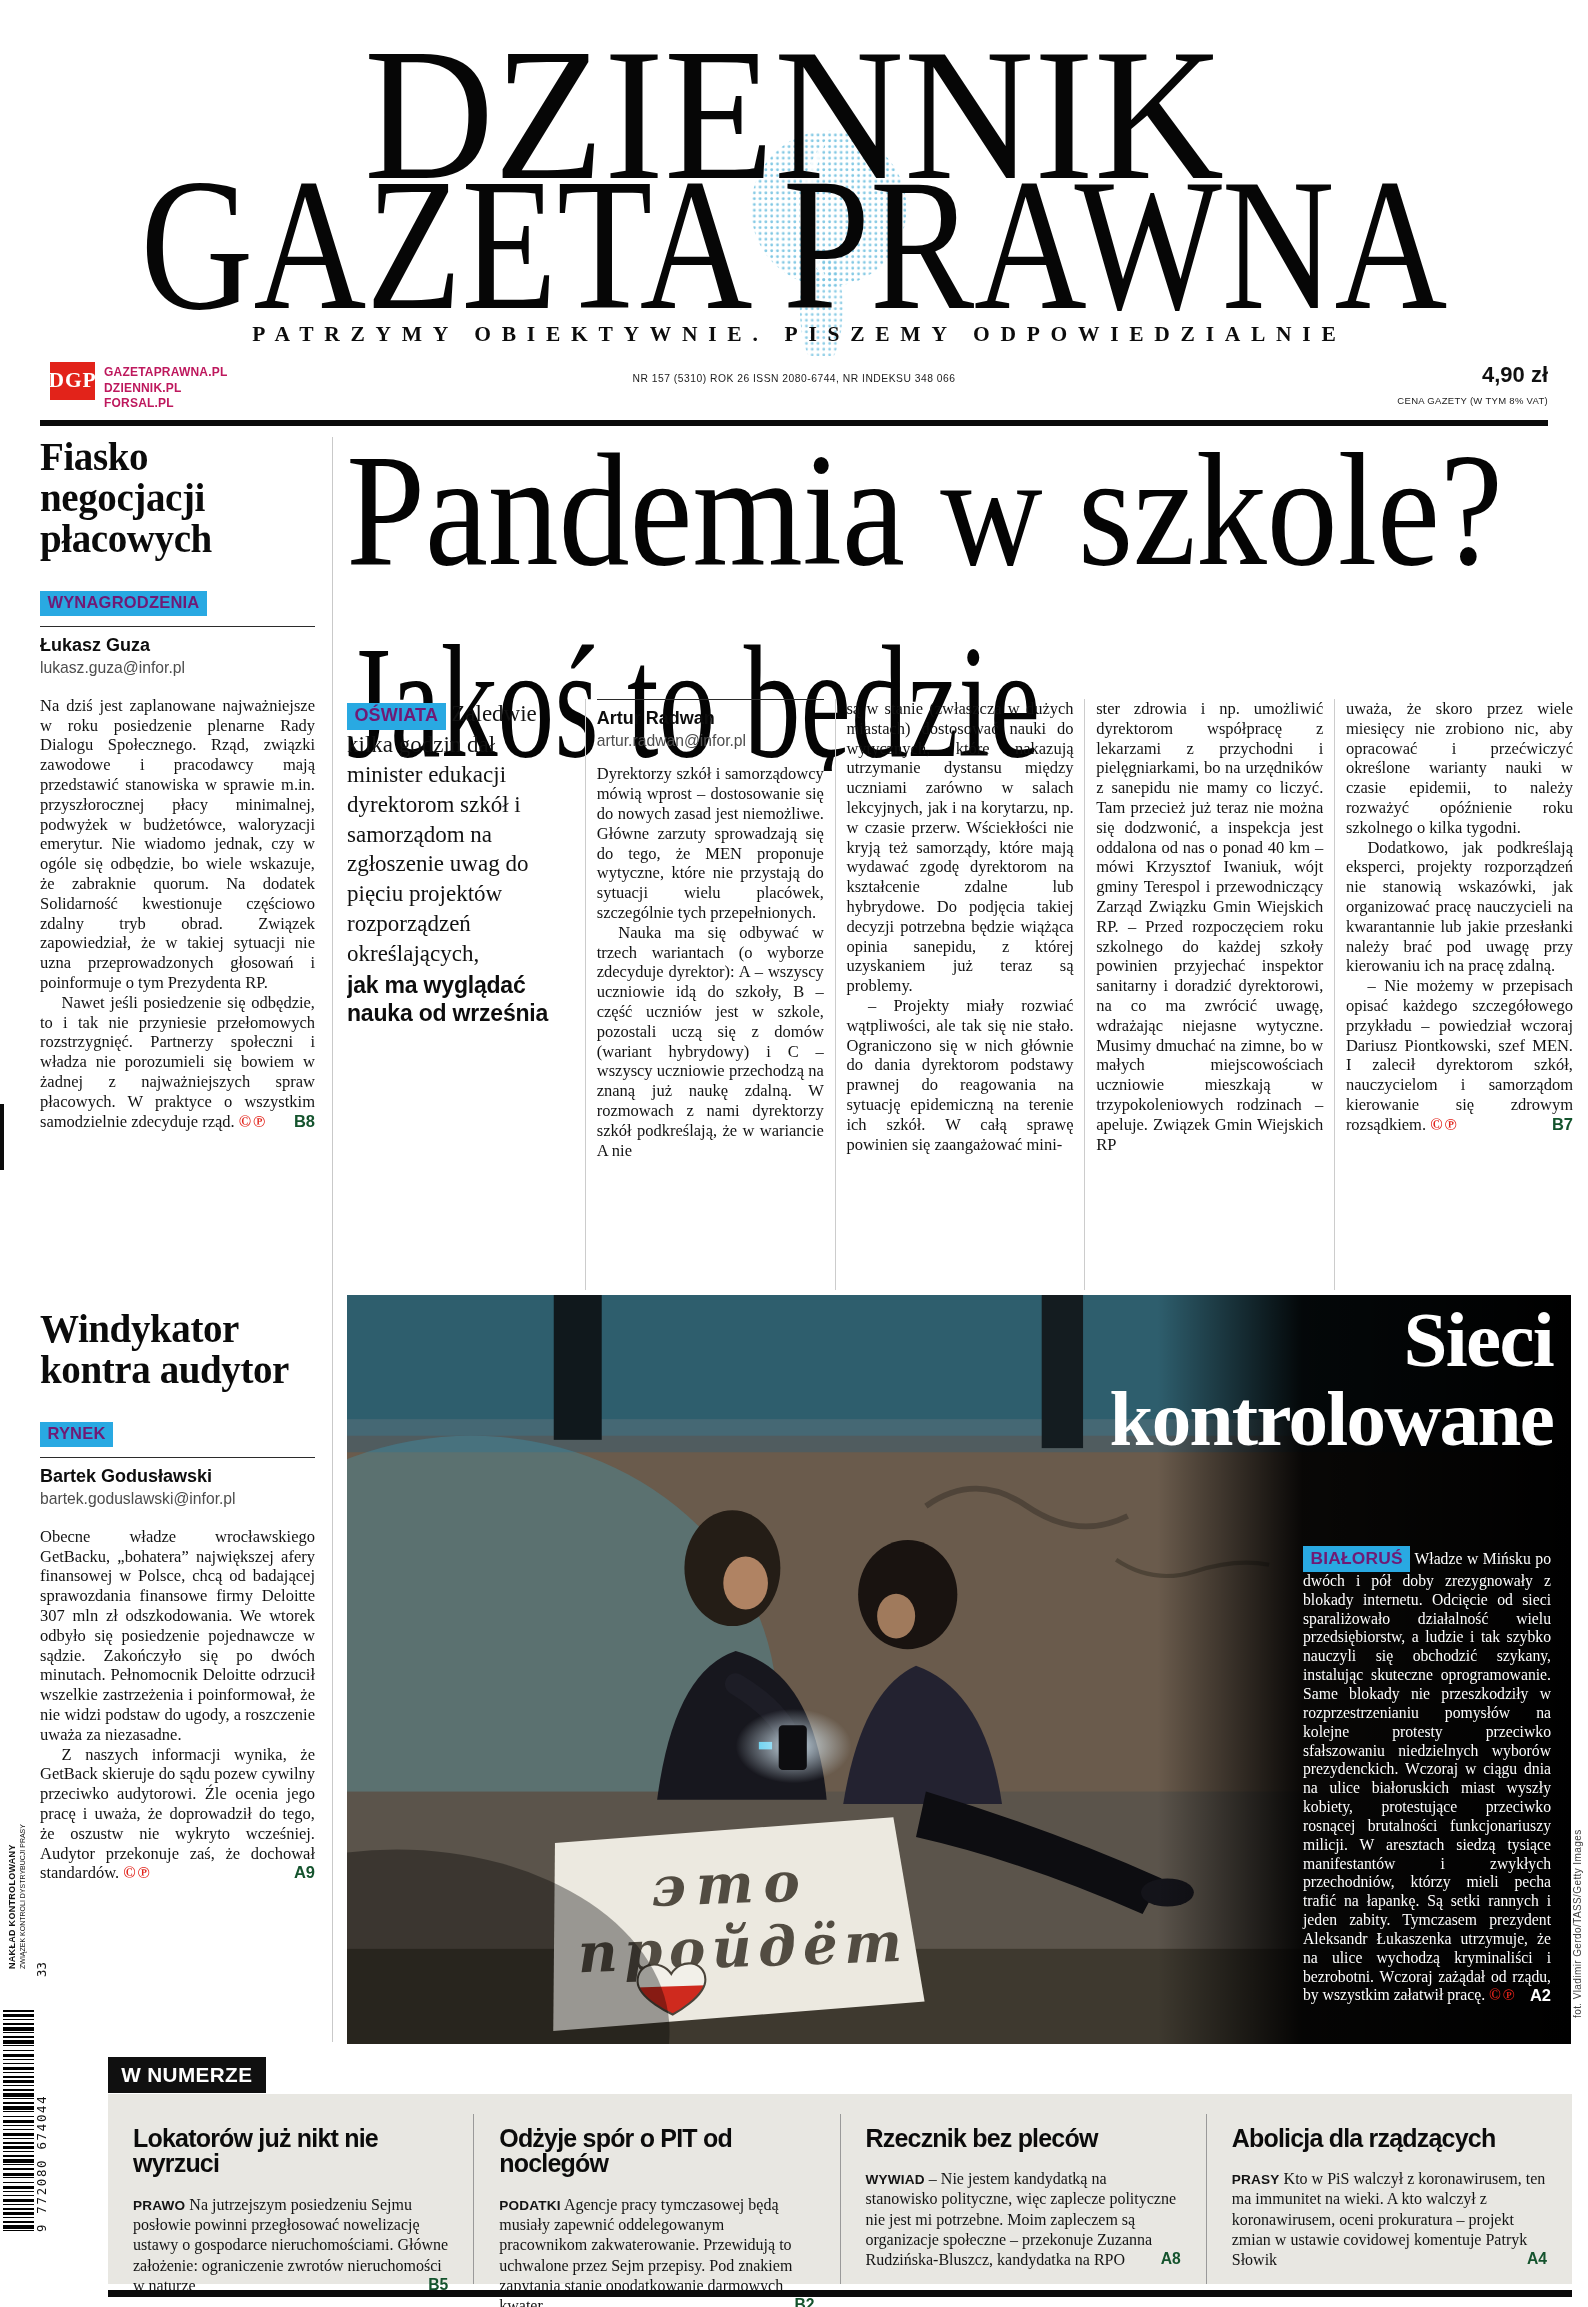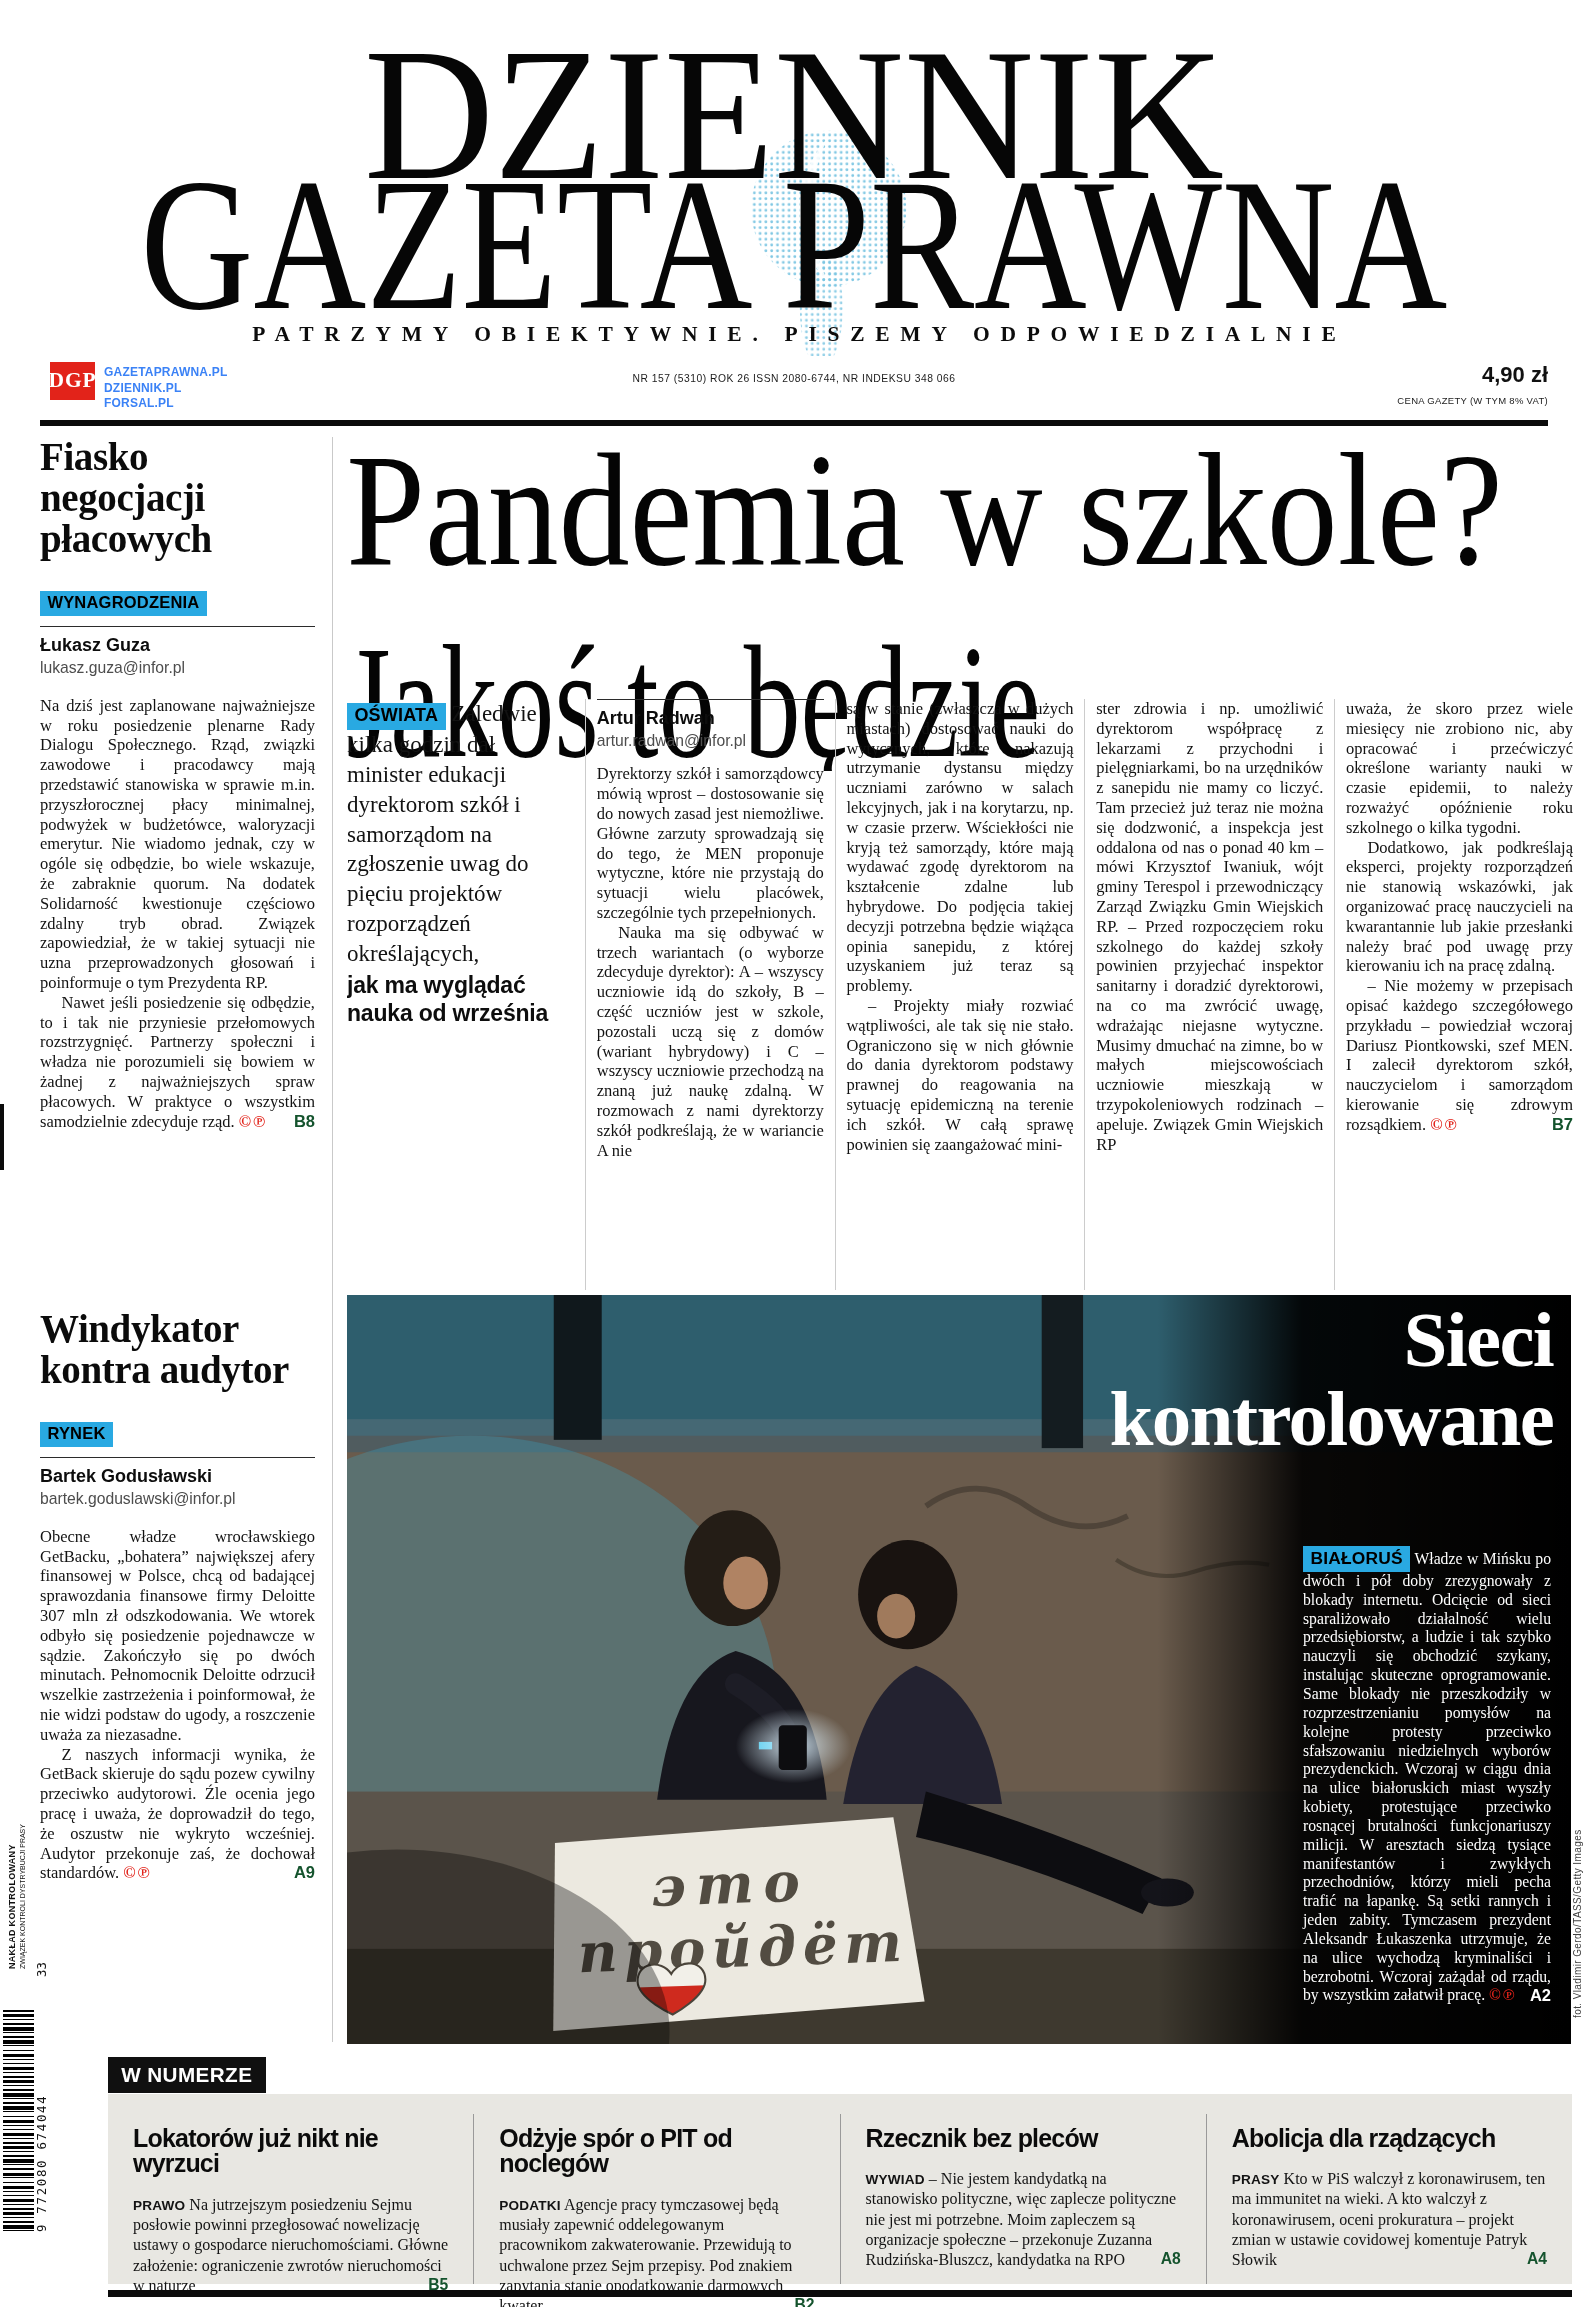--- a/index.html
+++ b/index.html
@@ -5,30 +5,30 @@
   html,body{margin:0;padding:0;background:#fff;}
   .page{position:relative;width:1588px;height:2307px;background:#fff;overflow:hidden;
         font-family:"Liberation Serif",serif;color:#111;}
   
   .masthead{position:absolute;left:0;top:0;width:1588px;height:356px;}
   
   .logo-box{position:absolute;left:50px;top:362px;width:45px;height:38px;background:#e2231a;
             display:flex;align-items:center;justify-content:center;}
   .logo-box span{color:#fff;font:700 21.5px/1 "Liberation Serif",serif;letter-spacing:0.8px;}
   .sites{position:absolute;left:104px;top:365px;font:700 12px/15.7px "Liberation Sans",sans-serif;
-         letter-spacing:0.2px;color:#3b82f6;}
+         letter-spacing:0.2px;color:#be185d;}
   .issue-center{position:absolute;left:0;right:0;top:364px;text-align:center;}
   .issue-date{font:700 22px/1 "Liberation Sans",sans-serif;letter-spacing:-0.2px;}
   .issue-info{font:400 10.3px/1 "Liberation Sans",sans-serif;letter-spacing:0.5px;margin-top:10px;color:#1c1c1c;}
   .price-block{position:absolute;right:40px;top:364px;text-align:right;}
   .price{font:700 22px/1 "Liberation Sans",sans-serif;}
   .price-note{font:400 9.5px/1 "Liberation Sans",sans-serif;letter-spacing:0.3px;margin-top:10px;color:#1c1c1c;}
   .top-rule{position:absolute;left:40px;right:40px;top:420px;height:5.8px;background:#0b0b0b;}
   
-  .tag{display:inline-block;background:#29a9e2;color:#000000;
+  .tag{display:inline-block;background:#29a9e2;color:#701a75;
        font:700 16.5px/1.3 "Liberation Sans",sans-serif;padding:0.8px 7.4px 2.5px;letter-spacing:0.2px;}
   .tagrow{border-bottom:0.8px solid #2b2b2b;padding-bottom:10px;margin-bottom:8.3px;}
   .authname{font:700 18px/1.2 "Liberation Sans",sans-serif;color:#0d0d0d;}
   .authmail{font:400 15.7px/1.2 "Liberation Sans",sans-serif;color:#4d4d4d;margin-top:2.5px;}
   .bodytext p{margin:0;font:400 16.5px/1.2 "Liberation Serif",serif;text-align:justify;color:#121212;}
   .bodytext p + p{text-indent:21.5px;margin-top:0;}
   .cp{color:#e2231a;font-weight:700;letter-spacing:1.7px;white-space:nowrap;}
   .pageref{float:right;font:700 16.5px/1.1 "Liberation Sans",sans-serif;color:#14532d;}
   
   .leftcol{position:absolute;left:40px;width:275px;}

